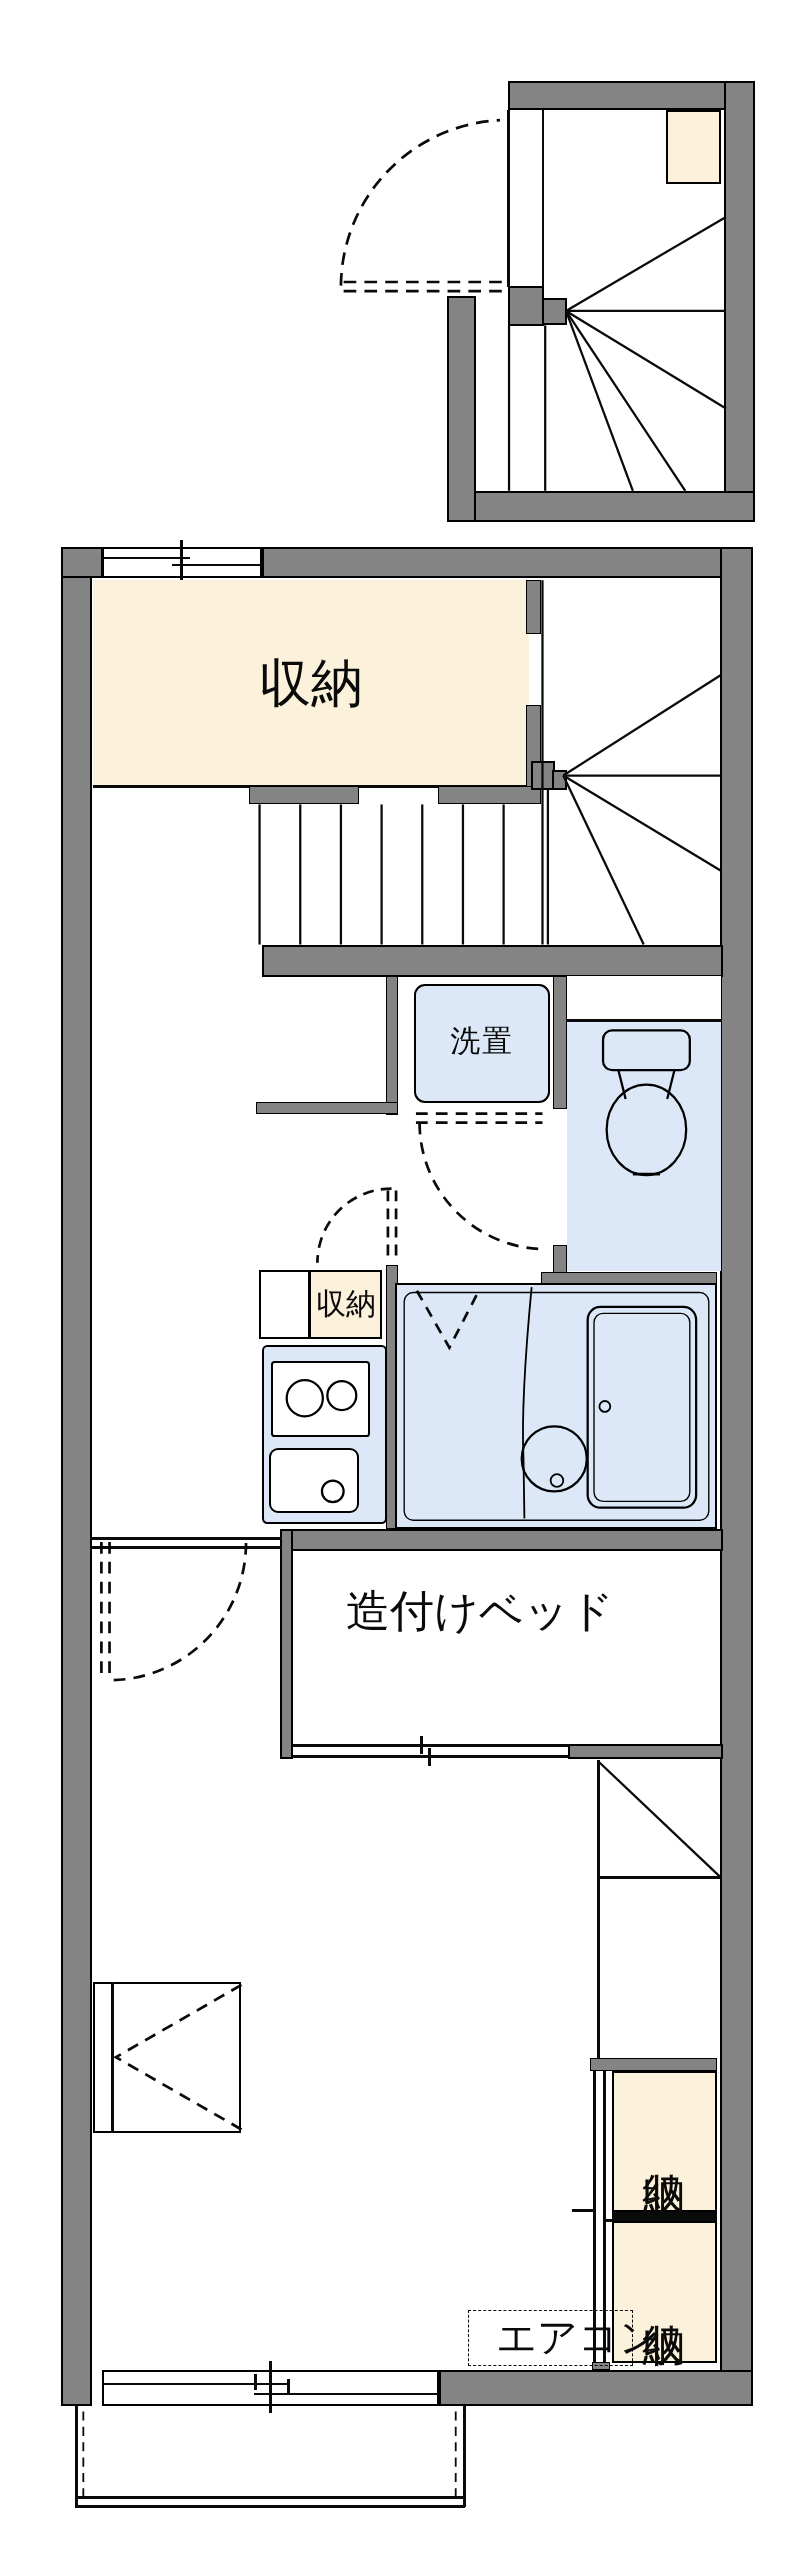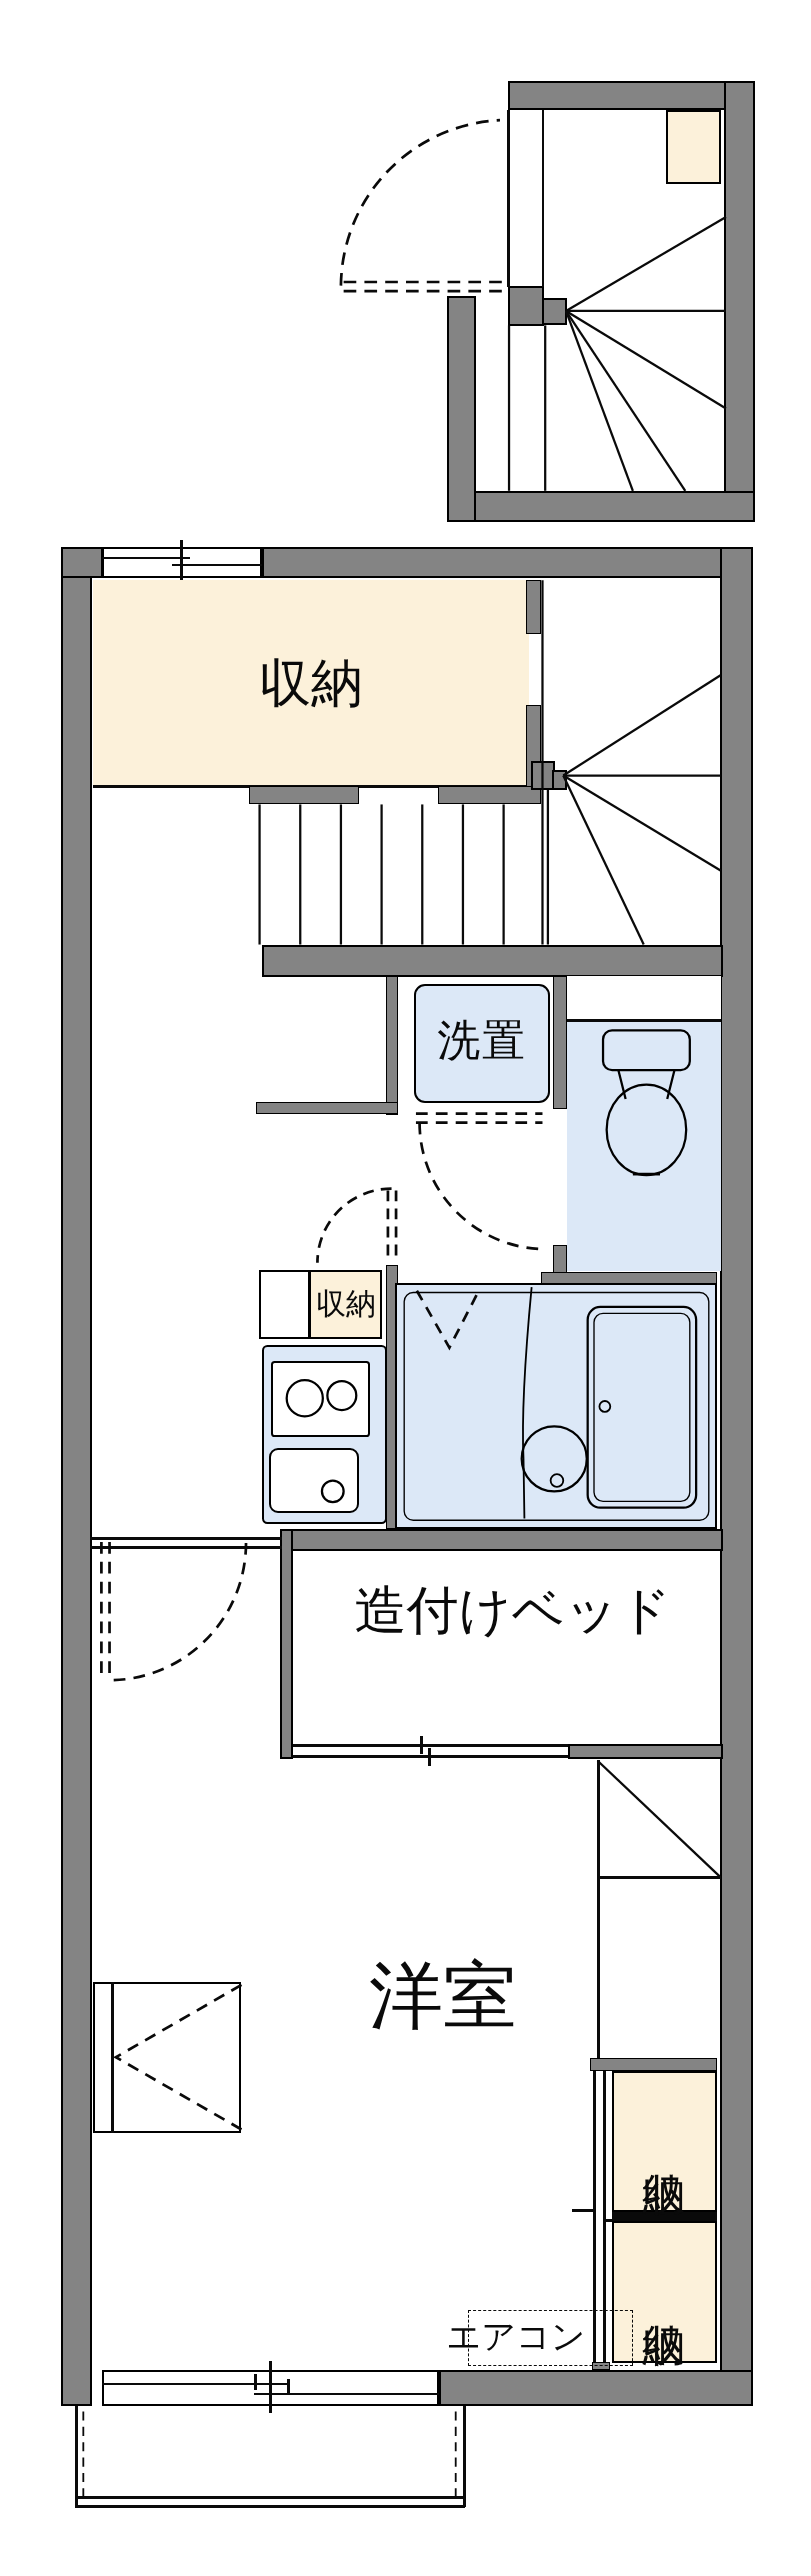--- a/index.html
+++ b/index.html
@@ -190,22 +190,21 @@
       <circle cx="368" cy="1650" r="12"></circle>
     </g>
 
     <g stroke="#0a0a0a" stroke-width="2" fill="none" stroke-dasharray="10 7">
       <line x1="92" y1="2668" x2="92" y2="2768"></line>
       <line x1="504" y1="2668" x2="504" y2="2768"></line>
     </g>
   </svg>
 
   <div class="lbl" style="left:311px;top:684px;font-size:52px">収納</div>
-  <div class="lbl" style="left:482px;top:1041px;font-size:43px;letter-spacing:1.8px">洗置</div>
+  <div class="lbl" style="left:482px;top:1041px;font-size:30px;letter-spacing:1.8px">洗置</div>
   <div class="lbl" style="left:346px;top:1304px;font-size:30px">収納</div>
-  <div class="lbl" style="left:513px;top:1611px;font-size:52px">造付けベッド</div>
-  <div class="lbl" style="left:443px;top:1996px;font-size:74px">洋室</div>
-  <div class="lbl" style="left:516px;top:2337px;font-size:34px">エアコン</div>
+  <div class="lbl" style="left:480px;top:1611px;font-size:44px">造付けベッド</div>
+  <div class="lbl" style="left:578px;top:2337px;font-size:40px">エアコン</div>
   <div class="lbl vert" style="left:664px;top:2140px;font-size:43px">収納</div>
   <div class="lbl vert" style="left:664px;top:2291px;font-size:43px">収納</div>
 
 </div>
 
 
 </body></html>

